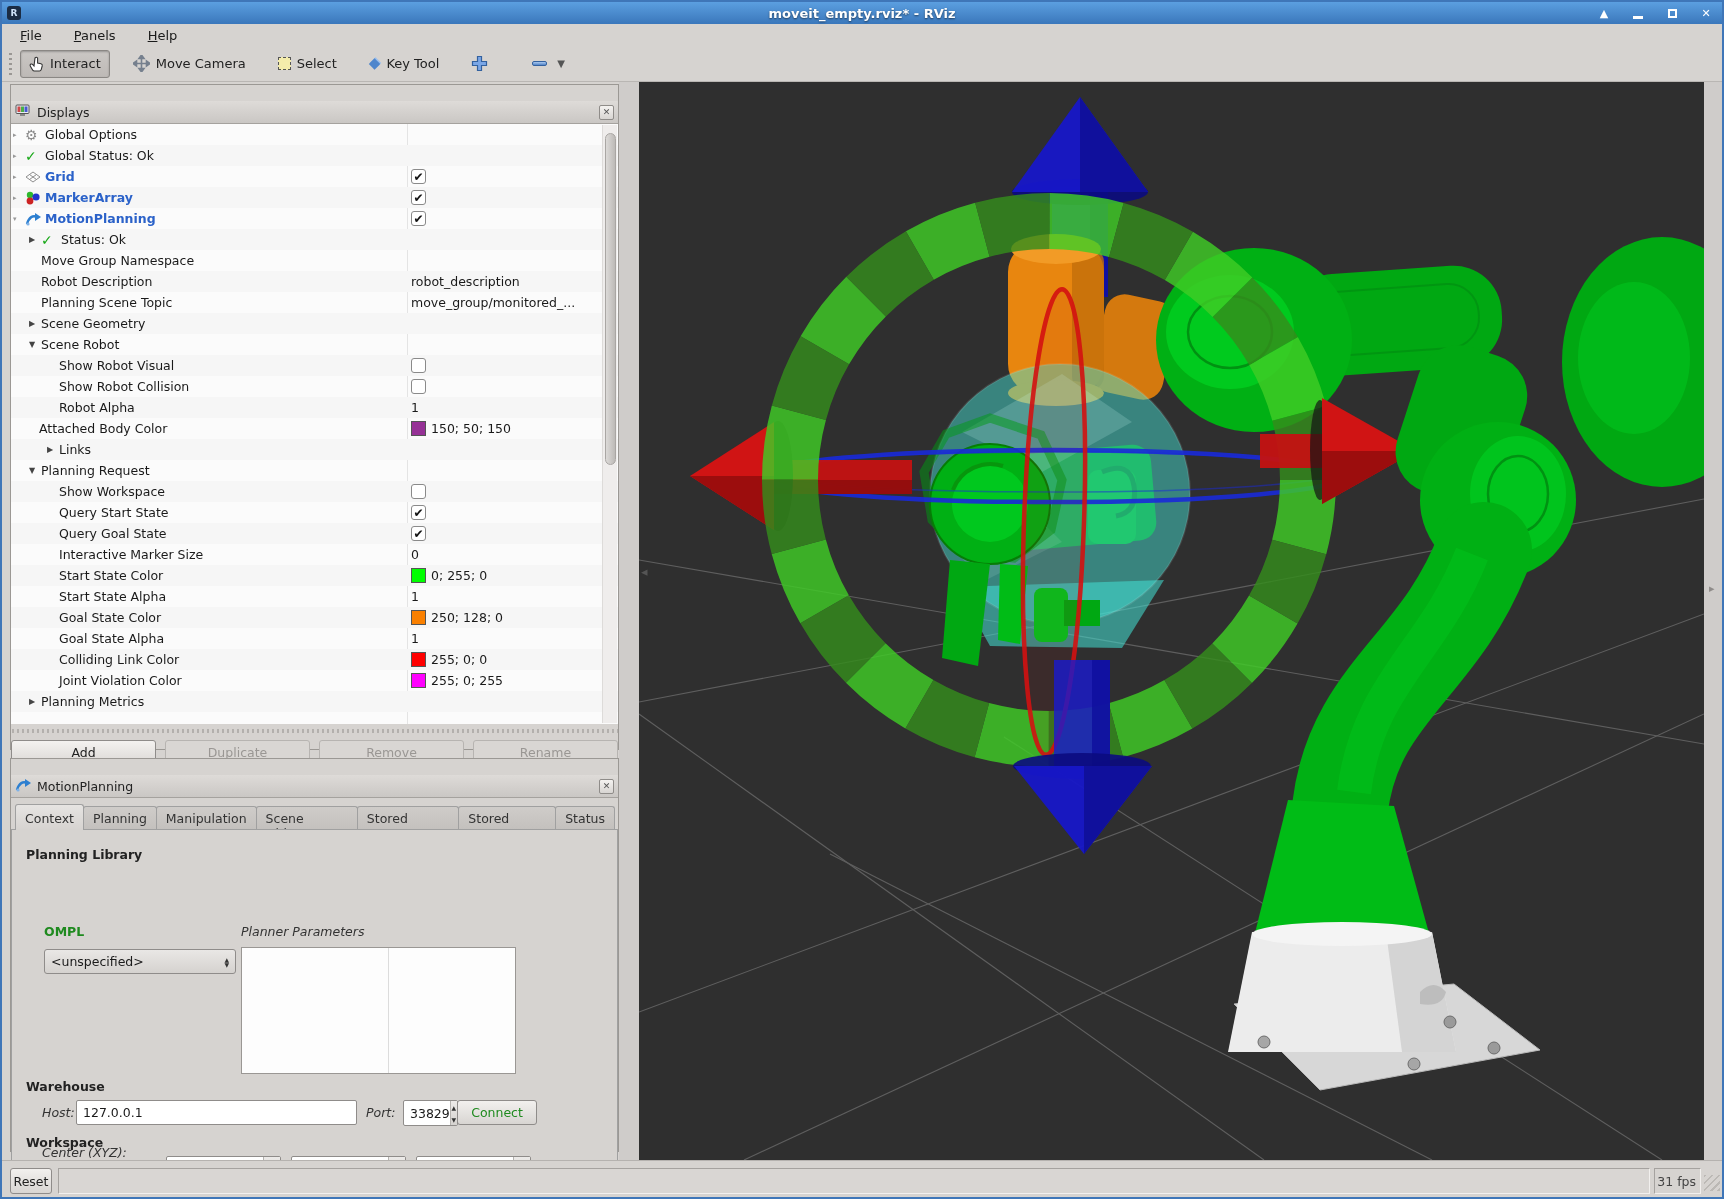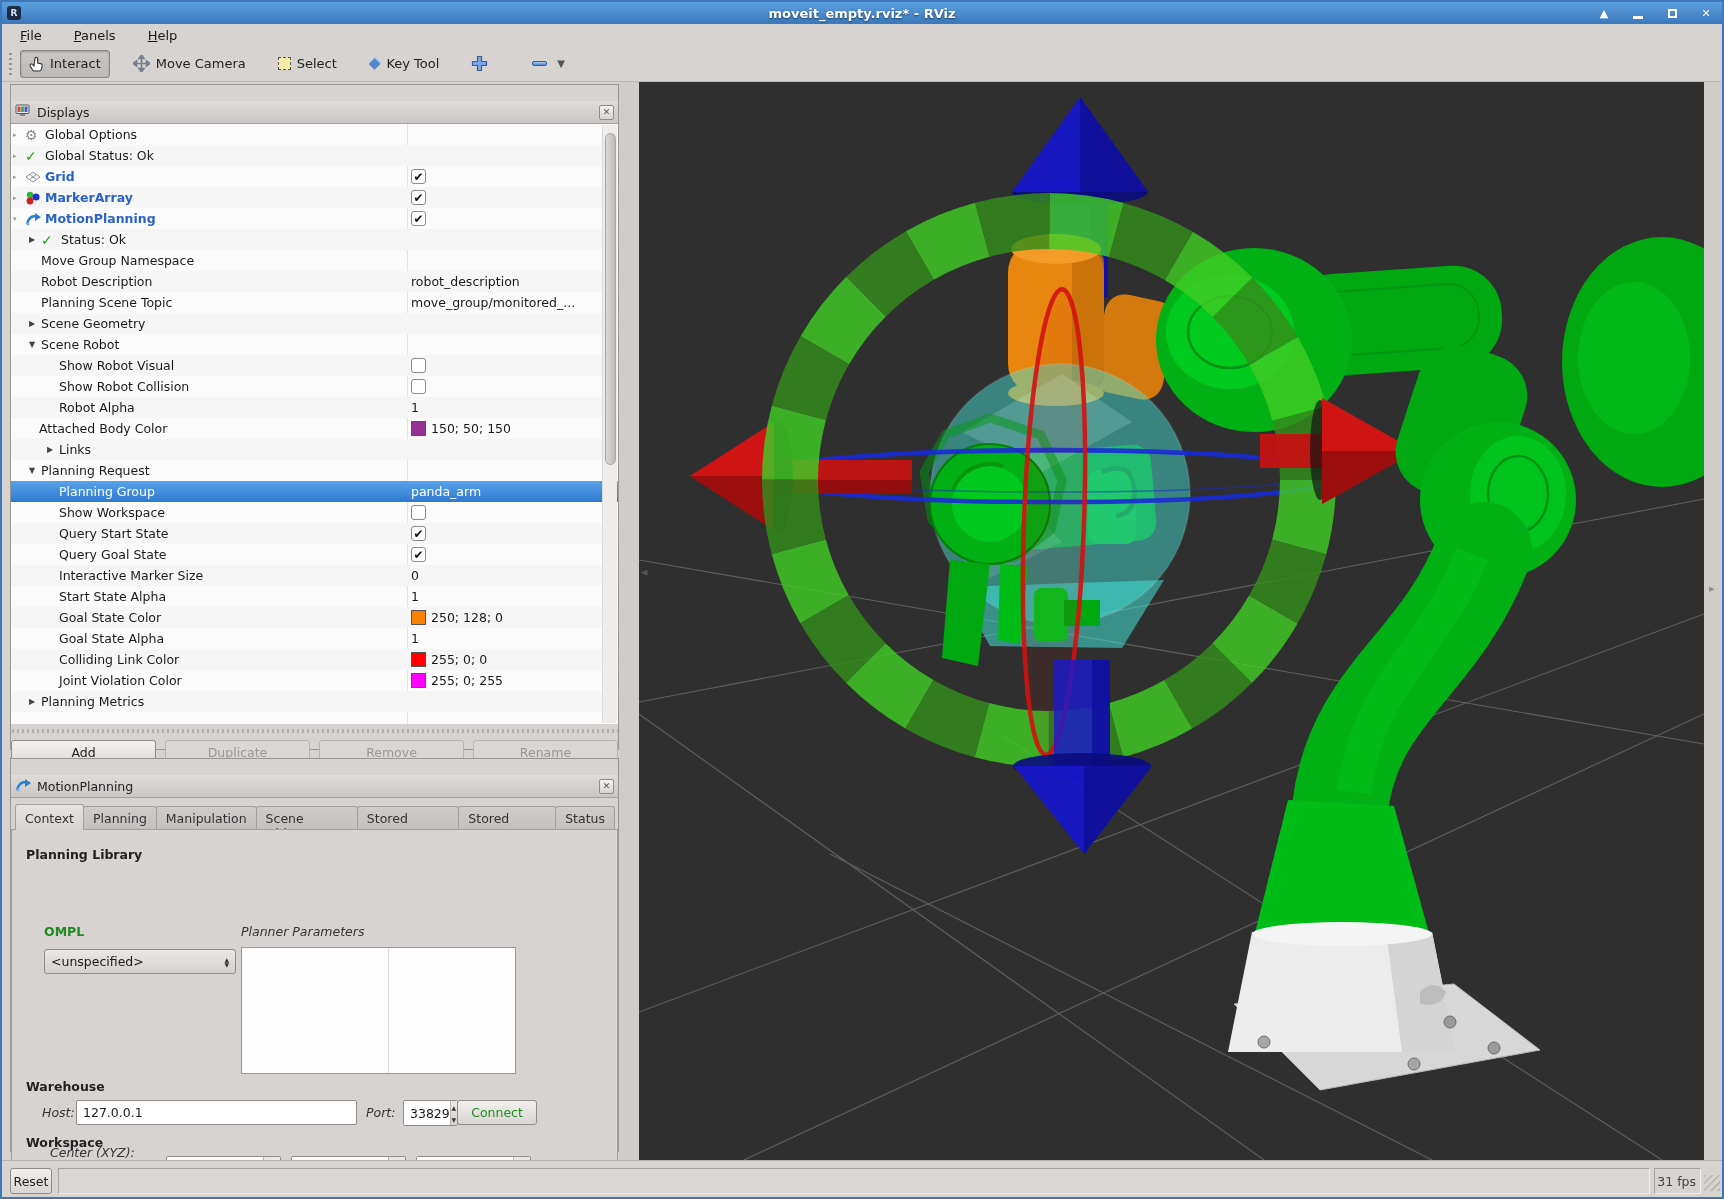--- a/index.html
+++ b/index.html
@@ -358,27 +358,20 @@
             </span>
           </div>
           <div class="trow" style="padding-left: 36px;">
             <span class="tarrow">▶</span>
             <span class="tlabel">Links</span>
           </div>
           <div class="trow" style="padding-left: 18px;">
             <span class="tarrow">▼</span>
             <span class="tlabel">Planning Request</span>
           </div>
-          <div class="trow sel" style="padding-left: 36px;">
-            <span class="tarrow"></span>
-            <span class="tlabel">Planning Group</span>
-            <span class="tval">
-              <span>panda_arm</span>
-            </span>
-          </div>
           <div class="trow" style="padding-left: 36px;">
             <span class="tarrow"></span>
             <span class="tlabel">Show Workspace</span>
             <span class="tval">
               <span class="cbox"></span>
             </span>
           </div>
           <div class="trow" style="padding-left: 36px;">
             <span class="tarrow"></span>
             <span class="tlabel">Query Start State</span>
@@ -391,20 +384,28 @@
             <span class="tlabel">Query Goal State</span>
             <span class="tval">
               <span class="cbox">✔</span>
             </span>
           </div>
           <div class="trow" style="padding-left: 36px;">
             <span class="tarrow"></span>
             <span class="tlabel">Interactive Marker Size</span>
             <span class="tval">
               <span>0</span>
+            </span>
+          </div>
+          <div class="trow" style="padding-left: 36px;">
+            <span class="tarrow"></span>
+            <span class="tlabel">Start State Color</span>
+            <span class="tval">
+              <span class="swatch" style="background: rgb(0, 255, 0);"></span>
+              <span>0; 255; 0</span>
             </span>
           </div>
           <div class="trow" style="padding-left: 36px;">
             <span class="tarrow"></span>
             <span class="tlabel">Start State Alpha</span>
             <span class="tval">
               <span>1</span>
             </span>
           </div>
           <div class="trow" style="padding-left: 36px;">
@@ -501,21 +502,21 @@
       <div class="spinbox" style="left:391px; top:270px; width:55px;">
         <span class="val">33829</span>
         <span class="arrows">
             <div>▲</div>
             <div>▼</div>
           </span>
       </div>
       <div id="connect-btn">Connect</div>
 
       <div class="boldlab" style="left:14px; top:305px;">Workspace</div>
-      <div class="plainlab" style="left:30px; top:315px;margin-left:8px;">Center (XYZ):</div>
+      <div class="plainlab" style="left:30px; top:315px;">Center (XYZ):</div>
       <div class="plainlab" style="left:30px; top:365px;">Size (XYZ):</div>
       <div id="center-row">
           <div class="spinbox" style="left: 154px; top: 326px; width: 115px;">
             <span class="val">0.00</span>
             <span class="arrows">
               <div>▲</div>
               <div>▼</div>
             </span>
           </div>
           <div class="spinbox" style="left: 279px; top: 326px; width: 115px;">

